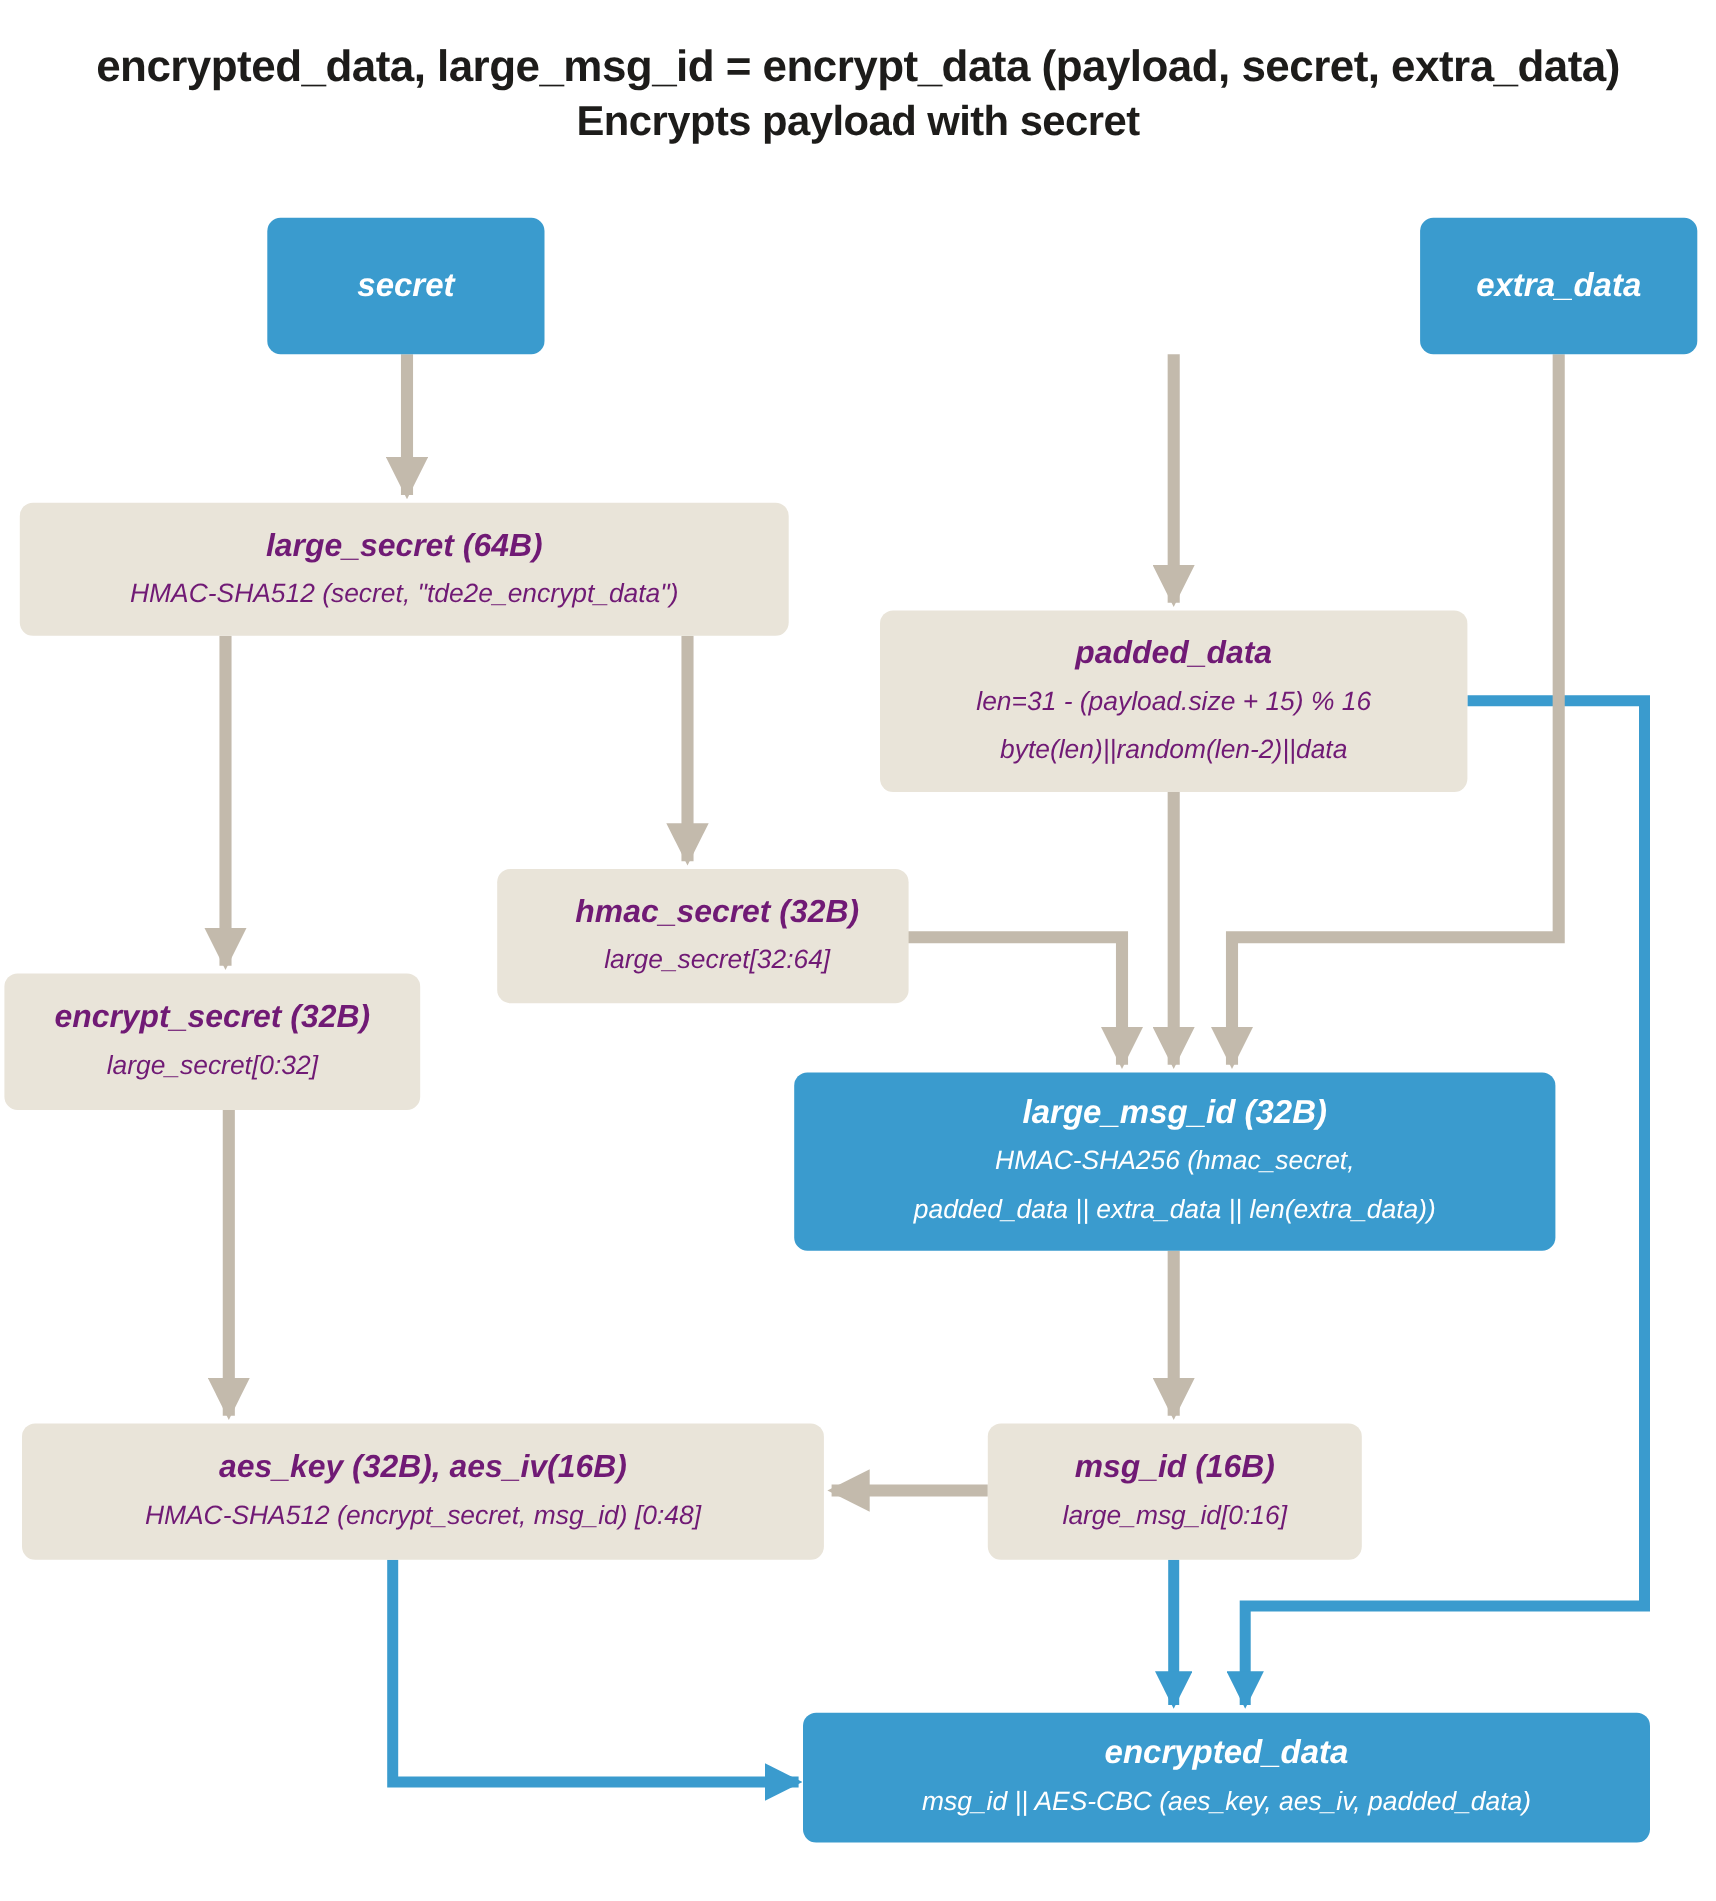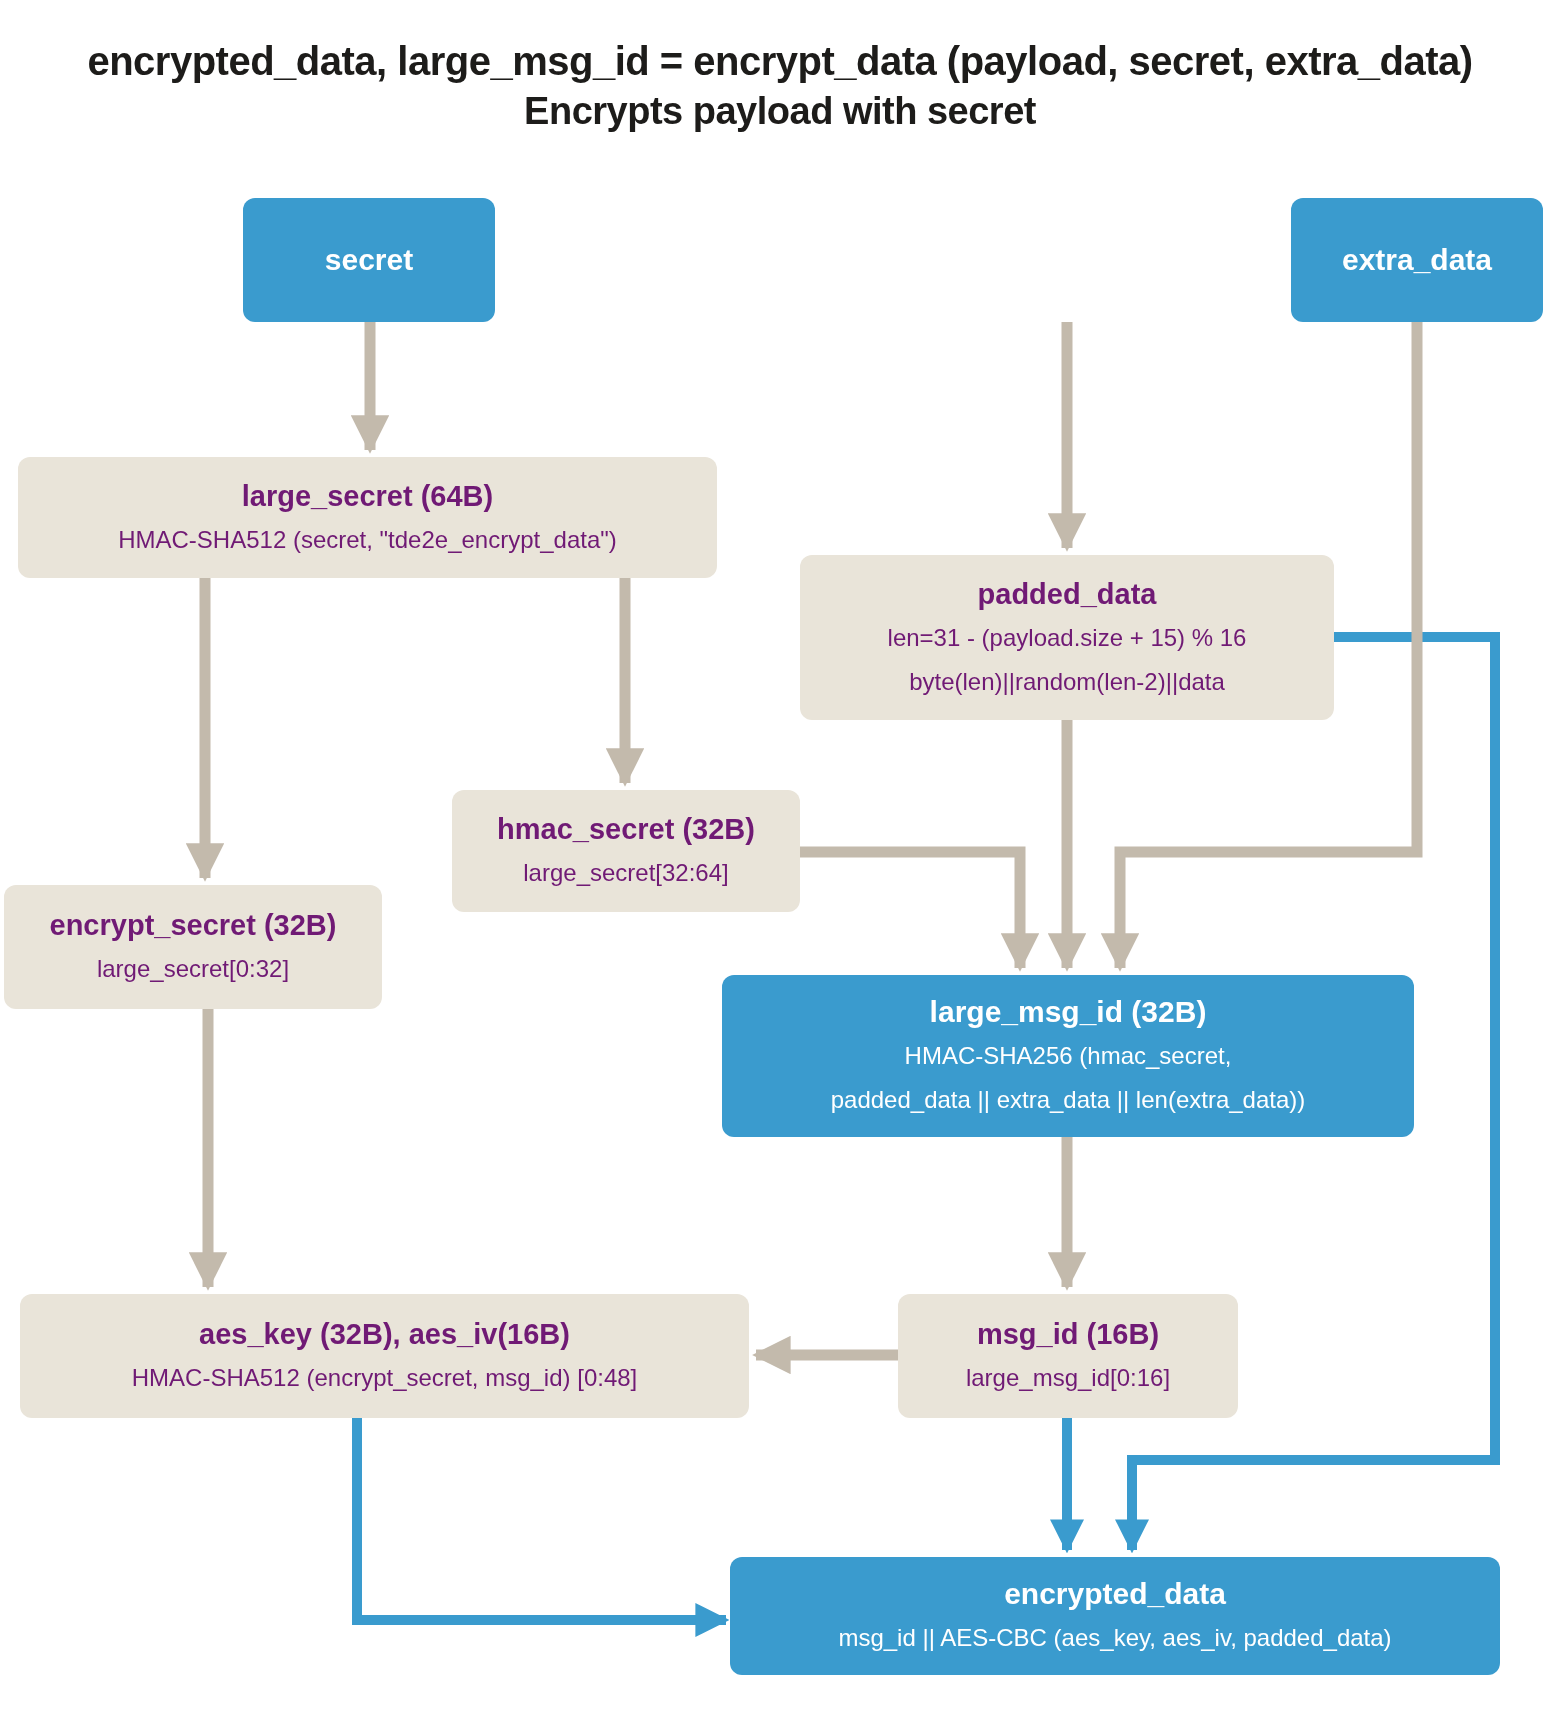--- a/index.html
+++ b/index.html
@@ -3,33 +3,33 @@
 <meta charset="utf-8">
 <style>
   html,body{margin:0;padding:0;background:#ffffff;}
   body{width:1560px;height:1728px;position:relative;font-family:"Liberation Sans",sans-serif;overflow:hidden;}
   .stage{position:absolute;left:0;top:0;width:1560px;height:1728px;}
   svg.wires{position:absolute;left:0;top:0;z-index:1;}
   .title{position:absolute;left:0;top:36px;width:1560px;text-align:center;z-index:2;color:#1d1c1a;}
   .t1{font-size:40px;font-weight:bold;letter-spacing:-0.5px;line-height:50px;}
   .t2{font-size:38px;font-weight:bold;letter-spacing:-0.5px;line-height:50px;}
   .node{position:absolute;z-index:3;border-radius:12px;display:flex;flex-direction:column;
-        align-items:center;justify-content:center;text-align:left;}
+        align-items:center;justify-content:center;text-align:left;font-style:italic;}
   .blue{background:#3A9BCE;color:#ffffff;}
   .beige{background:#E9E4D9;color:#701a75;}
   .nt{font-weight:bold;font-size:29px;line-height:44px;white-space:nowrap;}
   .blue .nt{font-size:30px;}
   .nb{font-size:24px;line-height:44px;white-space:nowrap;}
   
   #n-secret        {left:243px;  top:198px;  width:252px; height:124px;}
   #n-data          {left:941px;  top:198px;  width:252px; height:124px;}
   #n-extra-data    {left:1291px; top:198px;  width:252px; height:124px;}
   #n-large-secret  {left:18px;   top:457px;  width:699px; height:121px;}
   #n-padded-data   {left:800px;  top:555px;  width:534px; height:165px;}
-  #n-hmac-secret   {left:452px;  top:790px;  width:348px; height:122px;}
+  #n-hmac-secret   {left:452px;  top:790px;  width:348px; height:122px;padding-left:26px;}
   #n-encrypt-secret{left:4px;   top:885px;  width:378px; height:124px;}
   #n-large-msg-id  {left:722px;  top:975px;  width:692px; height:162px;}
   #n-aes-key       {left:20px;   top:1294px; width:729px; height:124px;}
   #n-msg-id        {left:898px;  top:1294px; width:340px; height:124px;}
   #n-encrypted-data{left:730px;  top:1557px; width:770px; height:118px;}
 </style>
 </head>
 <body>
 
 <div class="stage">

